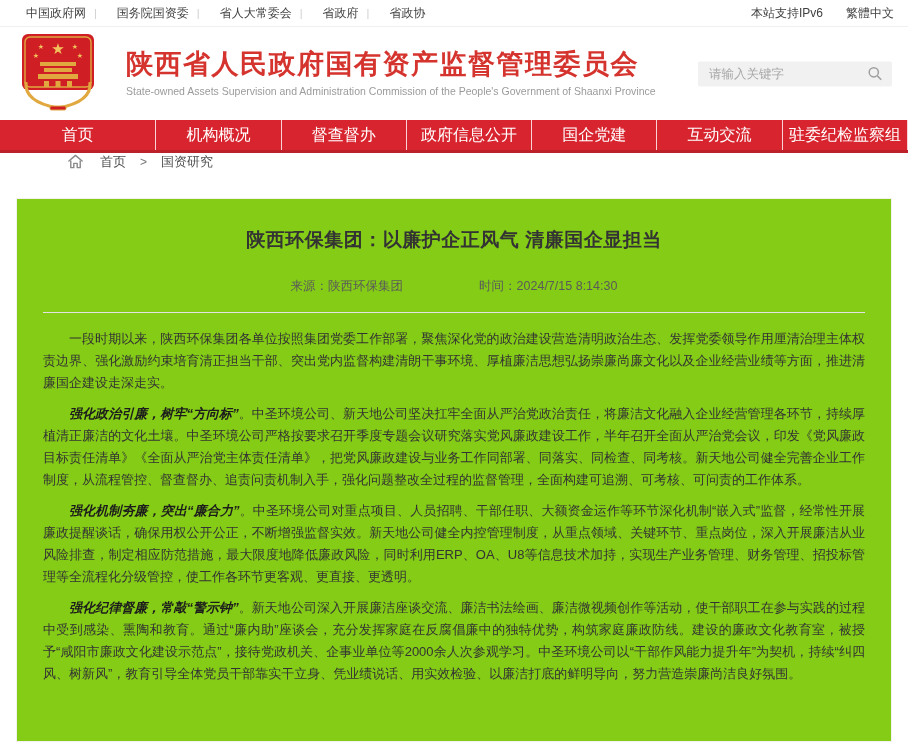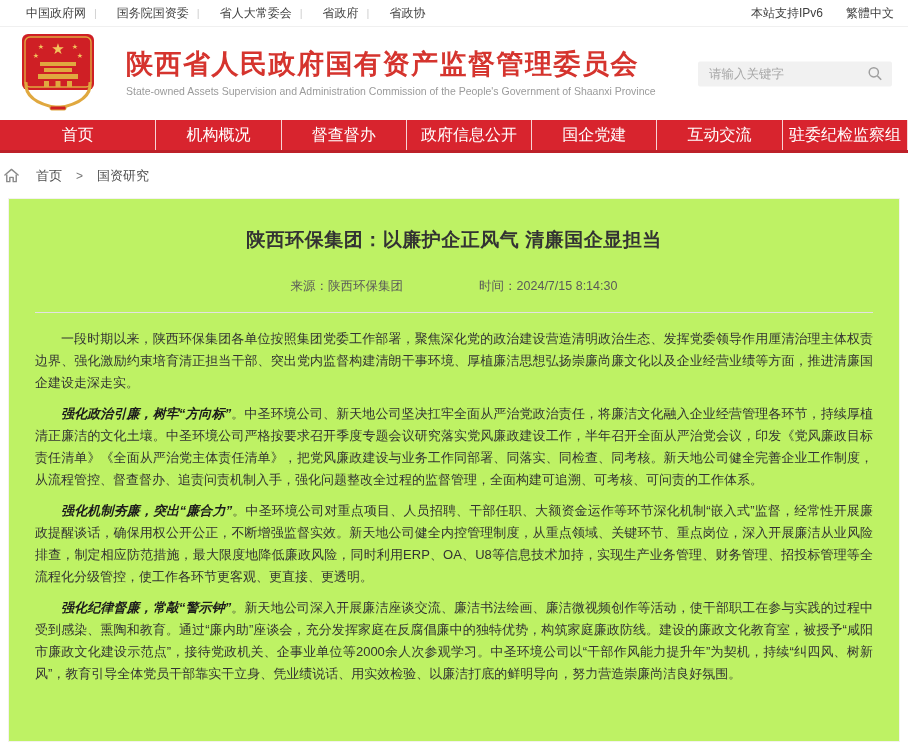--- a/index.html
+++ b/index.html
@@ -35,26 +35,26 @@
   .search-input::placeholder { color:#a8a8a8; }
   
   .nav { display:flex; background:#d8242e; height:33px; border-bottom:3px solid #bd2029; }
   .nav-item {
     flex:1; display:flex; align-items:center; justify-content:center;
     color:#fff; font-size:16px; cursor:pointer; white-space:nowrap;
     border-right:1px solid rgba(255,255,255,.8);
   }
   .nav-item:first-child { flex:1.25; }
   
-  .breadcrumb { height:45px; display:flex; align-items:center; padding:0 3px; font-size:13px; color:#4f4f4f; }
+  .breadcrumb { height:45px; display:flex; align-items:flex-start; padding:0 23px; font-size:13px; color:#4f4f4f;margin-left:44px; }
   .breadcrumb .home-ic { margin-right:16px; display:flex; align-items:center; }
   .crumb { cursor:pointer; }
   .crumb-sep { margin:0 14px; color:#777; font-size:12px; }
   
-  .panel { margin:0 8px; background:#bef264; border:1px solid #f3f1f0; height:544px; overflow:hidden; }
+  .panel { margin:0 16px; background:#84cc16; border:1px solid #f3f1f0; height:544px; overflow:hidden; }
   .article-title { text-align:center; font-size:19px; font-weight:bold; color:#333; padding-top:28px; letter-spacing:0.5px; }
   .article-meta { display:flex; justify-content:center; gap:76px; margin-top:25px; font-size:12.5px; color:#5a5a5a; }
   .article-divider { border:none; border-top:1px solid #e4e2e2; margin:17px 26px 0; }
   .article-body { padding:6px 26px 16px; }
   .article-body p {
     font-size:13px; line-height:22px; color:#333;
     text-indent:2em; margin:9px 0; text-align:justify;
   }
   .article-body b { color:#1c1c1c;font-style:italic; }
 </style>

